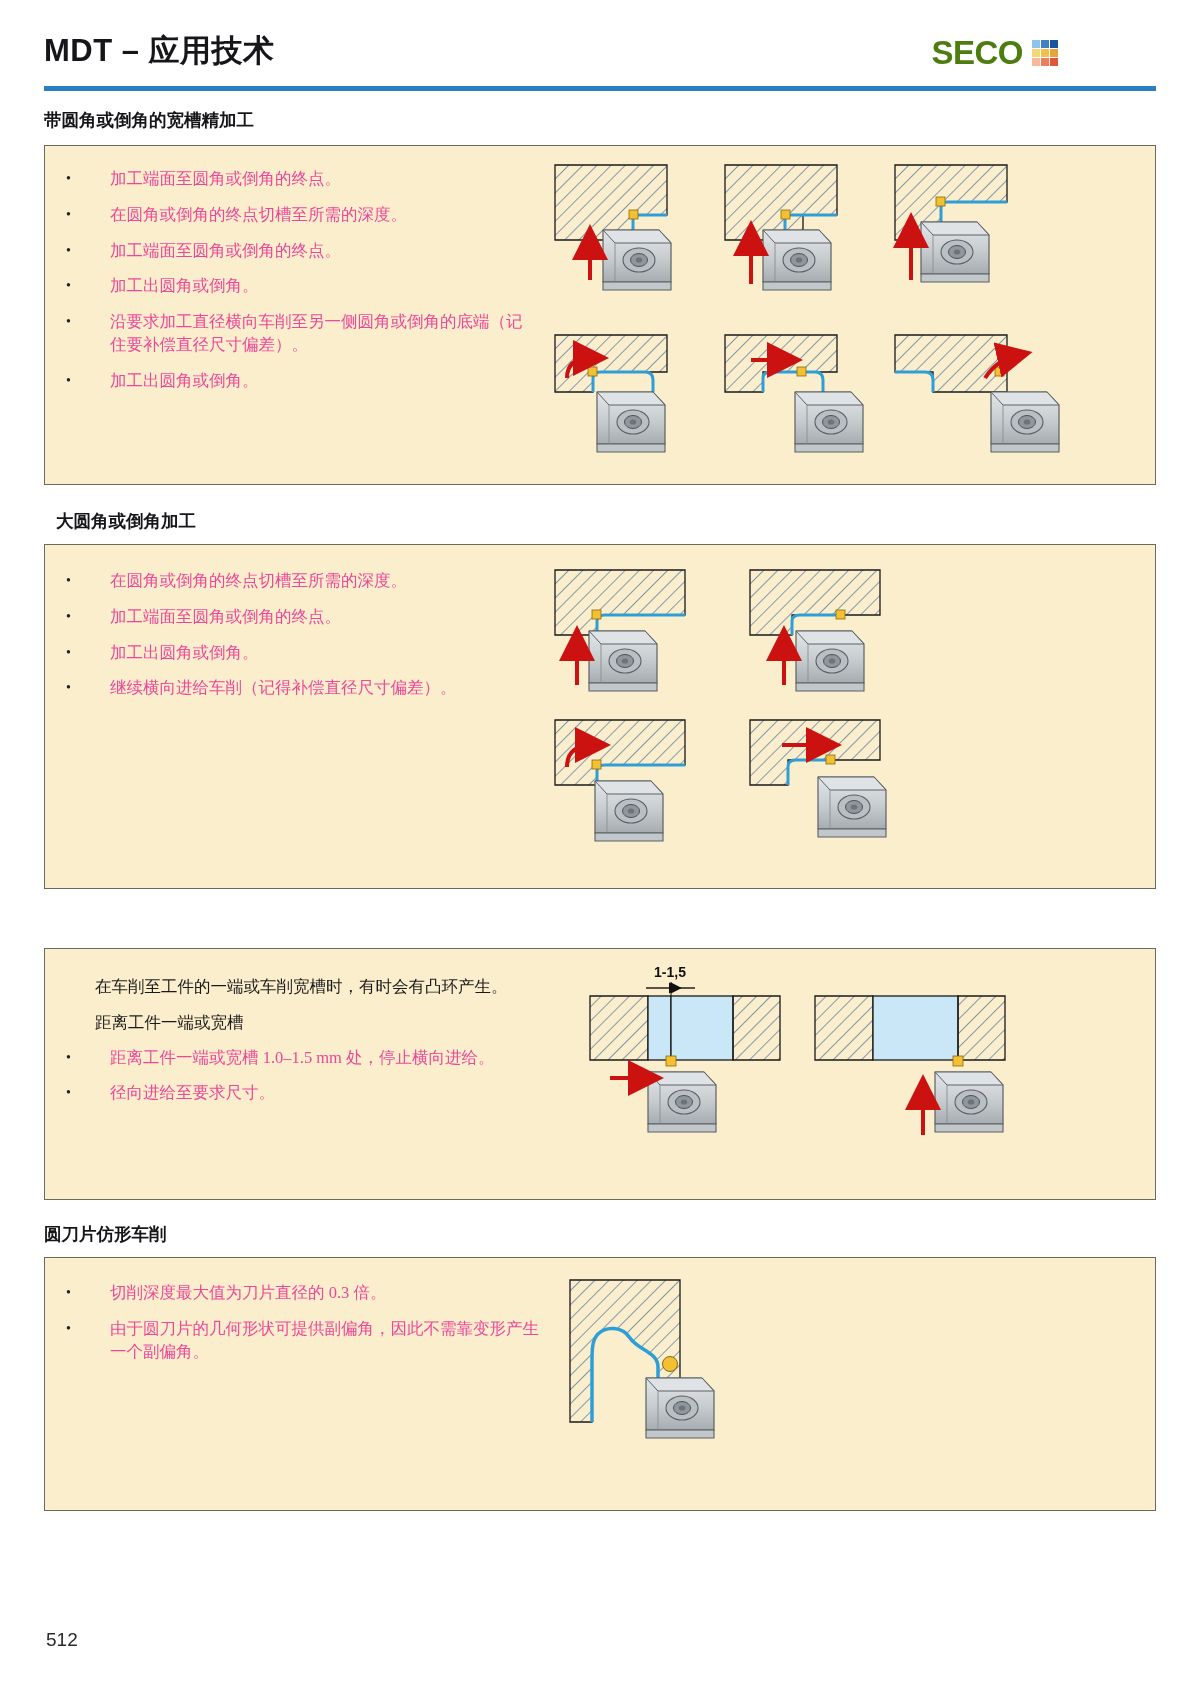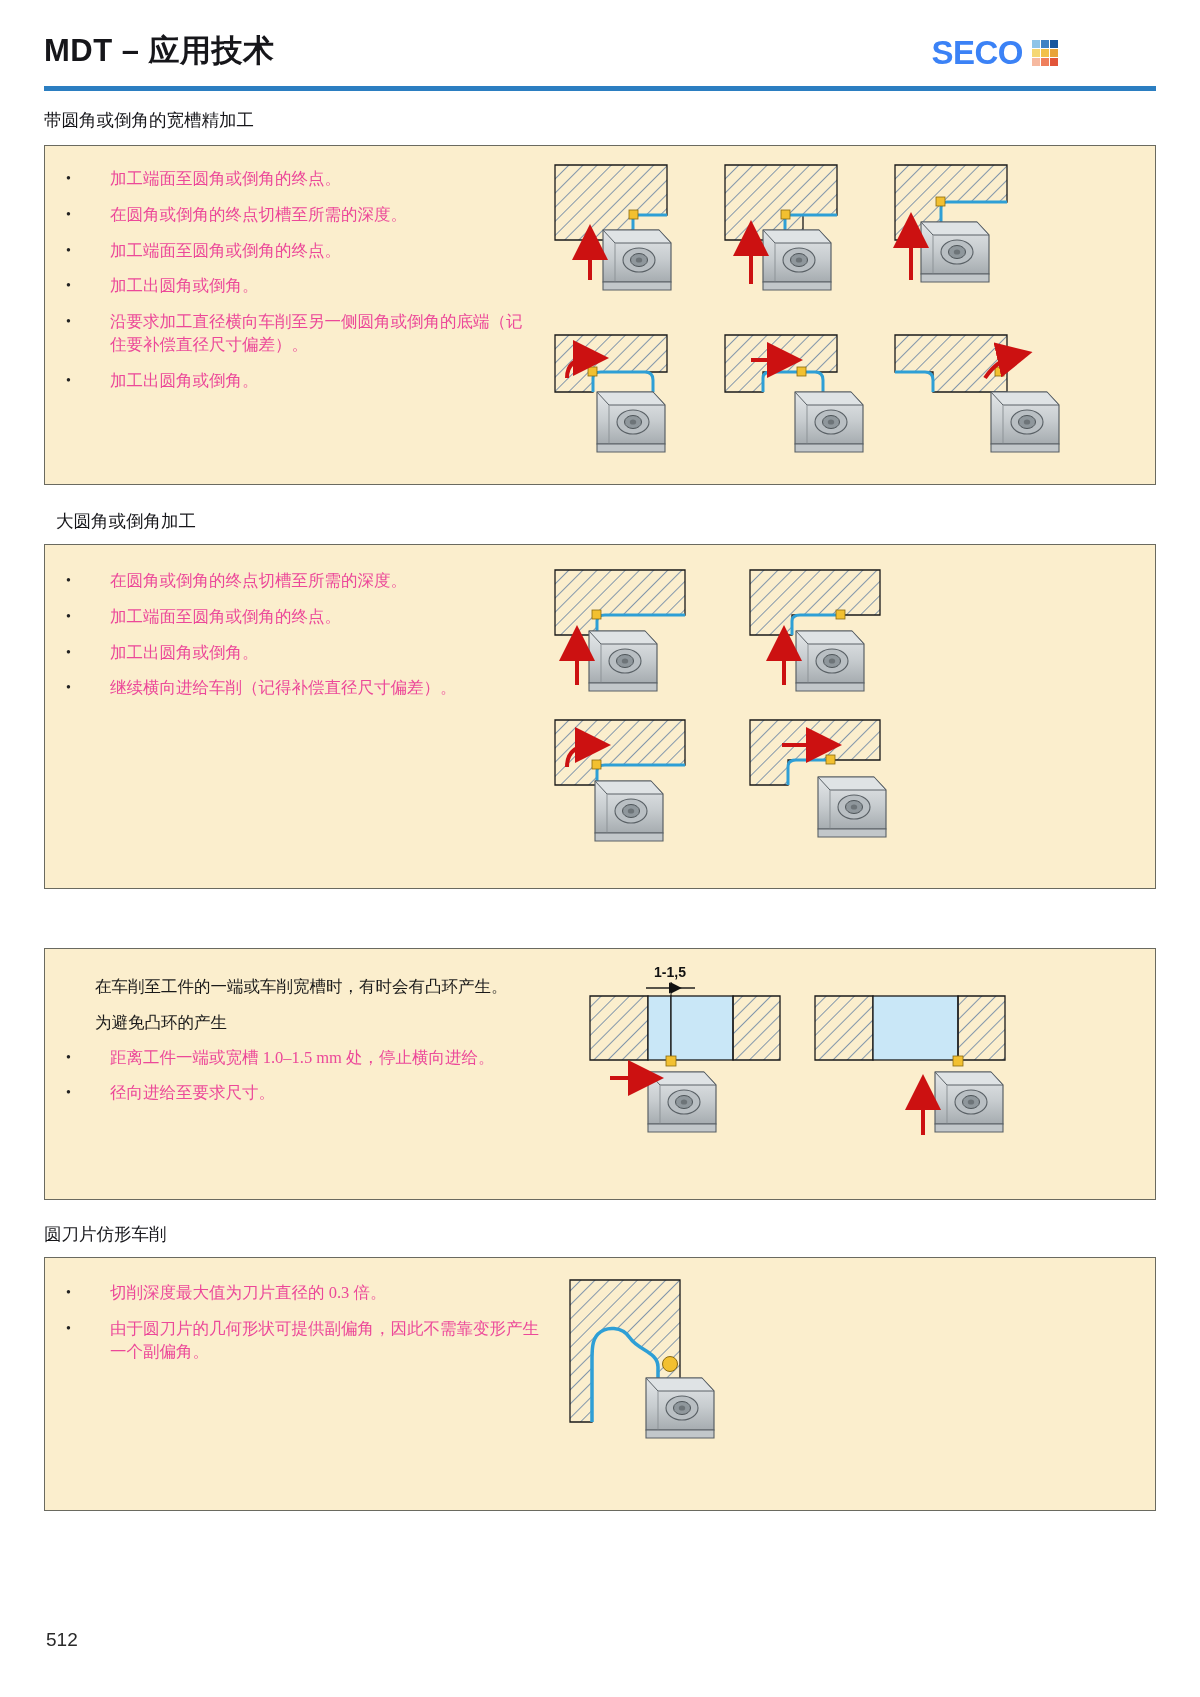--- a/index.html
+++ b/index.html
@@ -34,21 +34,21 @@
     right: 46px; top: 36px;
     display: flex;
     align-items: center;
     gap: 9px;
   }
   .logo-word {
     font-family: "Liberation Sans", "DejaVu Sans", sans-serif;
     font-size: 33px;
     font-weight: bold;
     letter-spacing: -0.5px;
-    color: #3b82f6;
+    color: #4d7c0f;
     line-height: 1;
   }
   .logo-grid {
     display: grid;
     grid-template-columns: repeat(3, 8px);
     grid-template-rows: repeat(3, 8px);
     gap: 1px;
   }
   .logo-grid i { display: block; width: 8px; height: 8px; }
 
@@ -56,21 +56,21 @@
     position: absolute;
     left: 44px; top: 86px;
     width: 1112px; height: 5px;
     background: #2b7ec1;
   }
 
   
   .sec-title {
     position: absolute;
     font-family: "Liberation Serif", "DejaVu Serif", serif;
-    font-weight: normal;
+    font-weight: bold;
     font-size: 17.5px;
     color: #16161a;
     white-space: nowrap;
   }
 
   
   .panel {
     position: absolute;
     background: #fbeecd;
     border: 1px solid #6a6a60;
@@ -329,21 +329,21 @@
   </g>
 </svg>
 </div>
 
 <div class="sec-title" style="left:44px; top:948px;">消除凸环</div>
 
 <div class="panel" style="left:44px; top:948px; width:1112px; height:252px;"></div>
 
 <div class="bullets" style="left:66px; top:975px; width:480px;">
   <div class="para">在车削至工件的一端或车削宽槽时，有时会有凸环产生。</div>
-  <div class="para">为避免凸环的产生</div>
+  <div class="para">距离工件一端或宽槽</div>
   <div class="bullet-row">
     <span class="bullet-dot">•</span>
     <span class="bullet-text">距离工件一端或宽槽 1.0–1.5 mm 处，停止横向进给。</span>
   </div>
   <div class="bullet-row">
     <span class="bullet-dot">•</span>
     <span class="bullet-text">径向进给至要求尺寸。</span>
   </div>
 </div>
 

